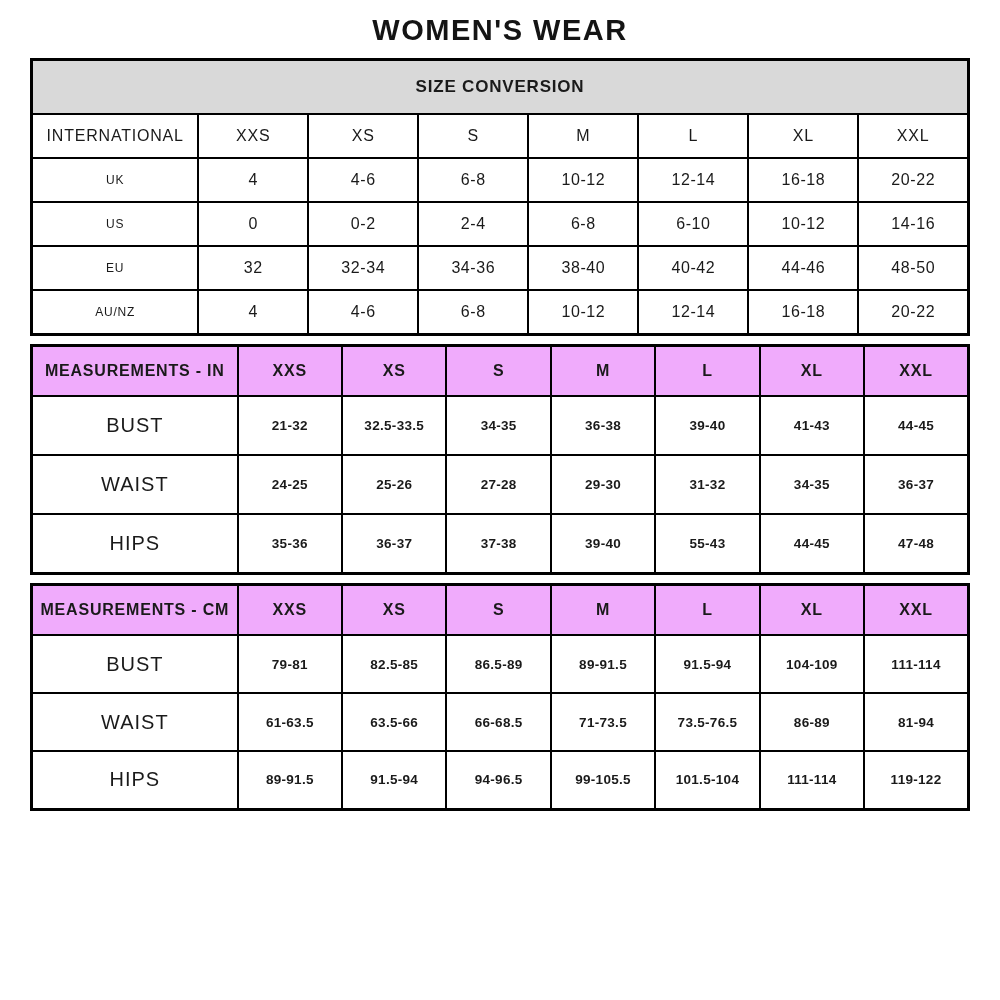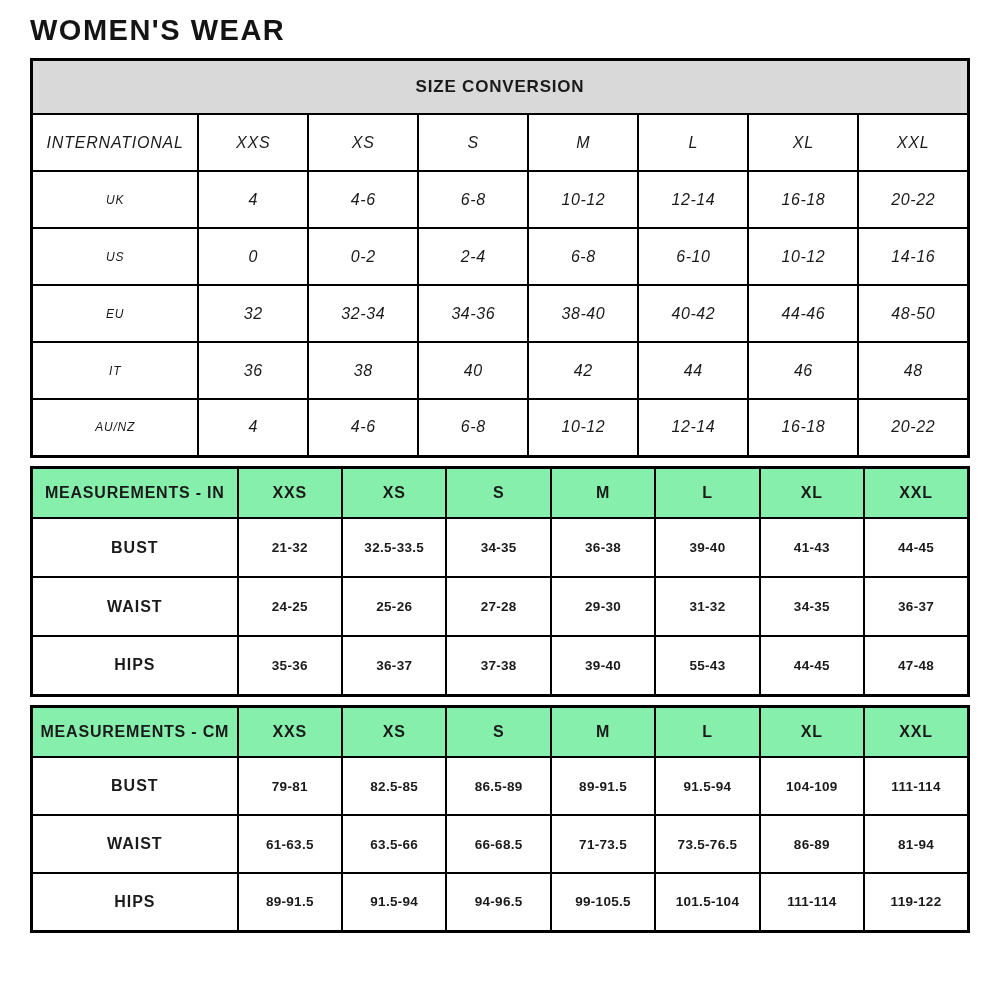--- a/index.html
+++ b/index.html
@@ -1,45 +1,45 @@
 <!DOCTYPE html>
 <html><head>
 <meta charset="utf-8">
 <style>
   html,body{margin:0;padding:0;background:#ffffff;}
   body{width:1000px;height:1000px;font-family:"Liberation Sans",sans-serif;color:#141414;}
   .page{box-sizing:border-box;width:1000px;height:1000px;padding:11px 30px 0 30px;}
   .title{
-    text-align:left;font-size:29px;font-weight:700;letter-spacing:1.5px;
+    text-align:center;font-size:29px;font-weight:700;letter-spacing:1.5px;
     margin:2px 0 11px 0;line-height:34px;color:#141414;
   }
   table{
     border-collapse:collapse;table-layout:fixed;width:940px;
     border:3px solid #000;margin:0 0 8px 0;
   }
   th,td{
     border:2px solid #000;text-align:center;vertical-align:middle;
     padding:0;color:#1a1a1a;overflow:hidden;white-space:nowrap;
   }
   
   .t-conv th.banner{
     height:52px;background:#d9d9d9;font-weight:700;font-size:17px;letter-spacing:0.8px;
   }
   .t-conv thead tr.cols,
-  .t-conv tbody tr{height:57px;font-style:italic;}
+  .t-conv tbody tr{height:44px;}
   .t-conv th.head{font-weight:500;font-size:16px;letter-spacing:0.8px;background:#ffffff;}
   .t-conv th.rowlabel{font-weight:500;font-size:12px;letter-spacing:0.8px;}
   .t-conv td{font-size:16px;font-weight:400;letter-spacing:0.6px;}
   
   .t-meas thead tr.cols{height:51px;}
   .t-meas th.head{
-    background:#86efac;font-weight:700;font-size:16px;letter-spacing:0.8px;
+    background:#f0abfc;font-weight:700;font-size:16px;letter-spacing:0.8px;
   }
   .t-meas tbody tr{height:59px;}
-  .t-meas th.rowlabel{font-weight:700;font-size:16px;letter-spacing:1px;}
+  .t-meas th.rowlabel{font-weight:400;font-size:20px;letter-spacing:1px;}
   .t-meas td{font-size:13.5px;font-weight:700;letter-spacing:0.3px;}
   .t-cm tbody tr{height:58px;}
 </style>
 </head>
 <body>
 
 <div class="page">
   <div class="title">WOMEN'S WEAR</div>
 
   <table class="t-conv">
@@ -91,30 +91,20 @@
         </tr>
         <tr>
           <th class="rowlabel">EU</th>
           <td>32</td>
           <td>32-34</td>
           <td>34-36</td>
           <td>38-40</td>
           <td>40-42</td>
           <td>44-46</td>
           <td>48-50</td>
-        </tr>
-        <tr>
-          <th class="rowlabel">IT</th>
-          <td>36</td>
-          <td>38</td>
-          <td>40</td>
-          <td>42</td>
-          <td>44</td>
-          <td>46</td>
-          <td>48</td>
         </tr>
         <tr>
           <th class="rowlabel">AU/NZ</th>
           <td>4</td>
           <td>4-6</td>
           <td>6-8</td>
           <td>10-12</td>
           <td>12-14</td>
           <td>16-18</td>
           <td>20-22</td>

